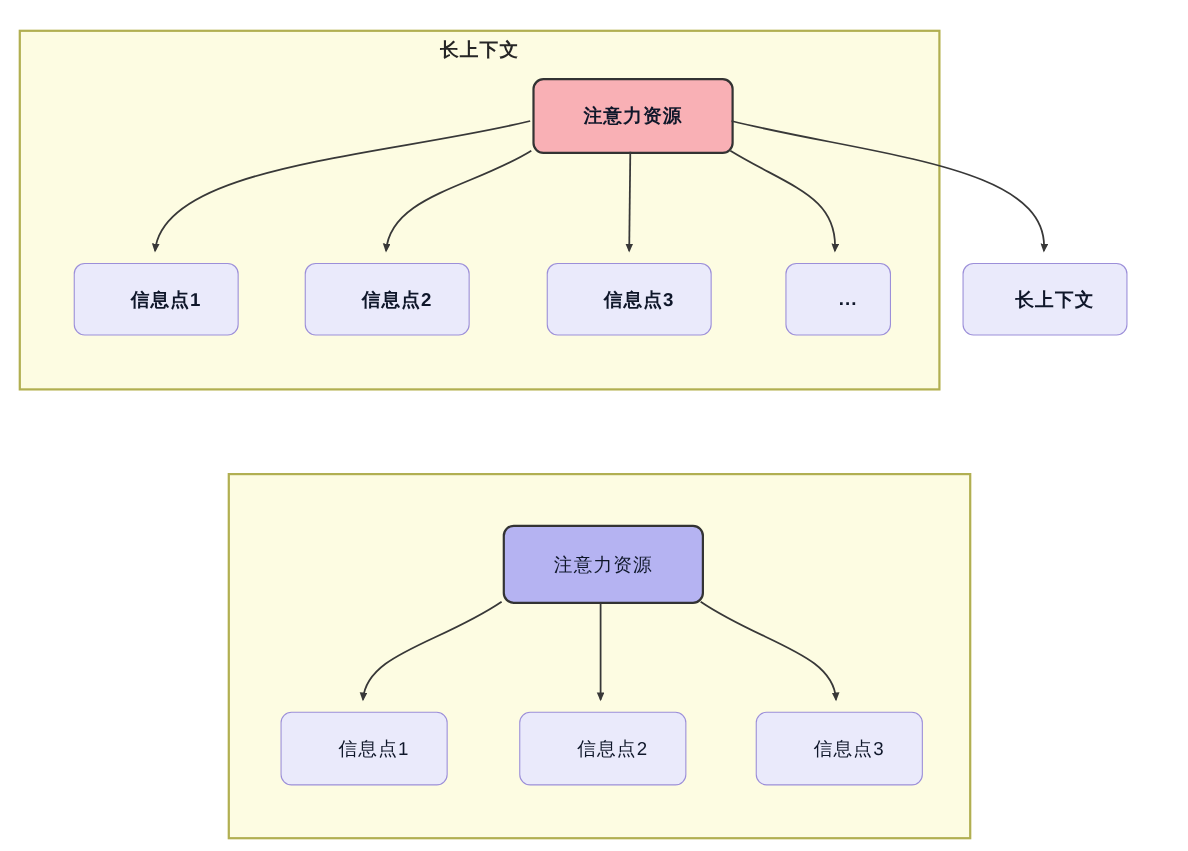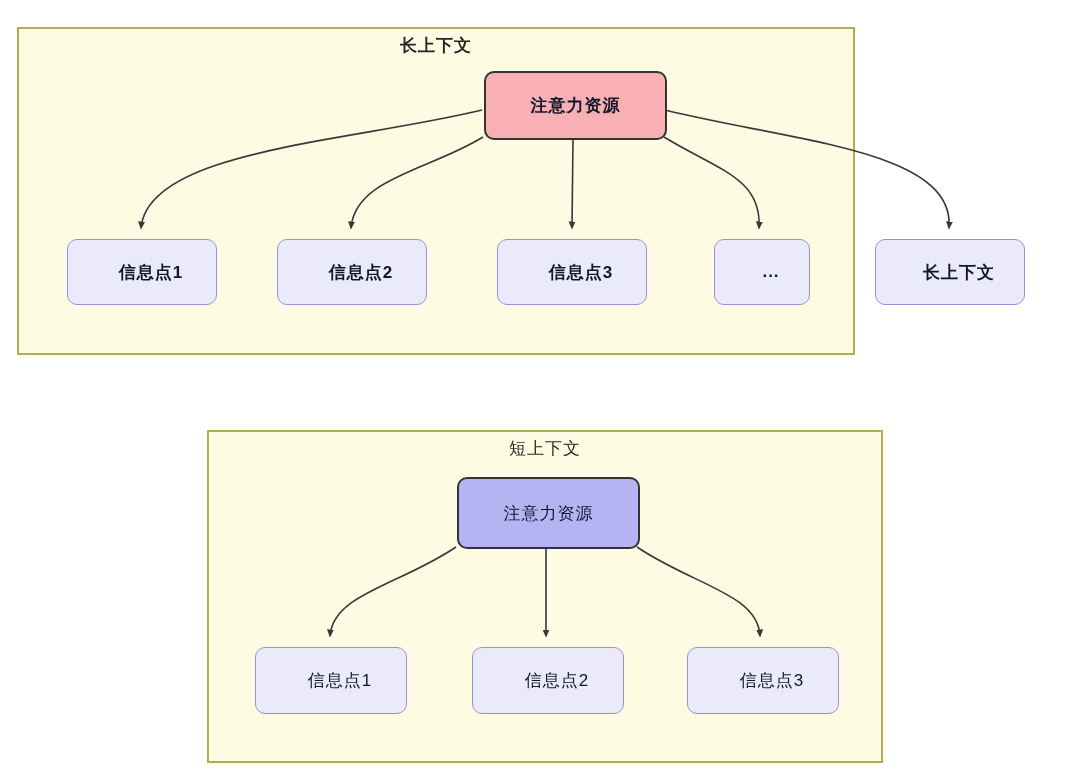--- a/index.html
+++ b/index.html
@@ -86,21 +86,20 @@
     <div class="panel-title">长上下文</div>
     <div class="box attention attention-long">注意力资源</div>
     <div class="box node node-l1">信息点1</div>
     <div class="box node node-l2">信息点2</div>
     <div class="box node node-l3">信息点3</div>
     <div class="box node node-l4">...</div>
     <div class="box node node-l5">长上下文</div>
   </section>
 
   <section class="panel panel-short">
-    <div class="panel-title">短上下文</div>
     <div class="box attention attention-short">注意力资源</div>
     <div class="box node node-s1">信息点1</div>
     <div class="box node node-s2">信息点2</div>
     <div class="box node node-s3">信息点3</div>
   </section>
 
   <svg class="arrows-layer" viewBox="0 0 1080 774" xmlns="http://www.w3.org/2000/svg">
     <defs>
       <marker id="ah" markerWidth="9" markerHeight="8" refX="6.5" refY="3.5" orient="auto" markerUnits="userSpaceOnUse">
         <path d="M0,0 L8,3.5 L0,7 Z" fill="#383838"></path>

